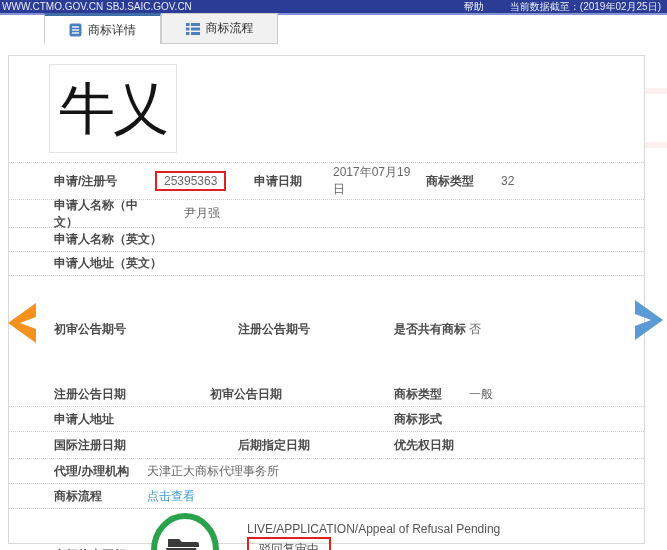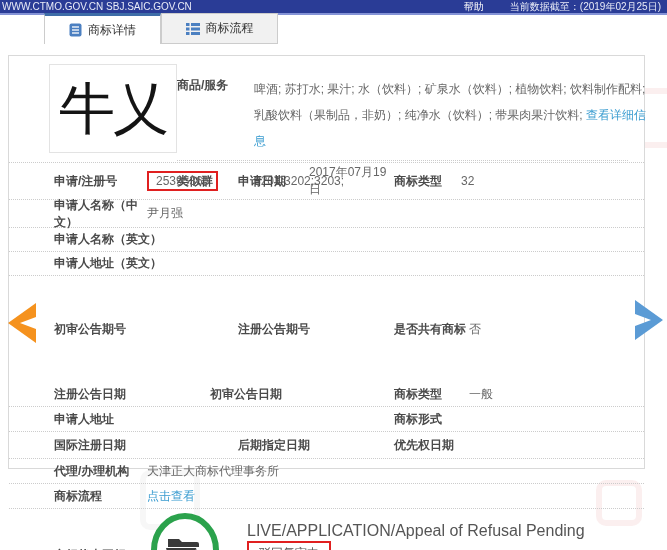--- a/index.html
+++ b/index.html
@@ -17,21 +17,21 @@
 
   
   .tabs { position:absolute; left:8px; top:13px; display:flex;margin-left:36px; }
   .tab { width:117px; height:31px; display:flex; align-items:center; justify-content:center;
     gap:6px; font-size:12px; color:#333; background:#f1f1f1;
     border:1px solid #ccc; cursor:pointer; }
   .tab.active { background:#fff; border-top:3px solid #3E6DA8; border-bottom:none; }
   .tab .ticon { display:inline-flex; }
 
   
-  .panel { position:absolute; left:8px; top:55px; width:637px; height:414px;
+  .panel { position:absolute; left:8px; top:55px; width:637px; height:489px;
     border:1px solid #d9d9d9; background:#fff; font-size:12px; color:#666; }
 
   .lab { font-weight:bold; color:#4a4a4a; flex:none; }
   .val { color:#666; }
   .link { color:#3A9CD0; text-decoration:none; cursor:pointer; }
 
   
   .tm-section { height:107px; border-bottom:1px dotted #ccc; display:flex;
     padding:8px 14px 0 40px; }
   .mark-box { width:128px; height:89px; border:1px solid #e3e3e3; background:#fff;
@@ -40,41 +40,41 @@
     font-size:56px; color:#141414; line-height:1; letter-spacing:-2px; }
   .tm-right { flex:1; padding-top:4px; }
   .goods-row { display:flex; align-items:flex-start; padding-top:8px; }
   .goods-lab { width:77px; padding-top:1px; }
   .goods-text { width:392px; line-height:26px; color:#666; }
   .inner-divider { border-top:1px dotted #ccc; margin:6px 18px 0 0; }
   .similar-row { display:flex; align-items:center; padding-top:11px; }
 
   
   .row { display:flex; align-items:center; border-bottom:1px dotted #ccc; padding-left:45px; }
-  .h37 { height:37px; } .h28 { height:28px; } .h24 { height:24px; }
+  .h37 { height:37px;gap:8px; } .h28 { height:28px;gap:37px; } .h24 { height:24px; }
   .h25 { height:25px; } .h27 { height:27px; }
   .wA { width:93px; }  
   .wB { width:91px; }  
   .wC { width:71px; }  
   .wD { width:85px; }  
   .wE { width:67px; }  
   .w1 { width:184px; } 
   .w2 { width:156px; } 
   .w3 { width:75px; }  
   .group { border-bottom:1px dotted #ccc; }
   .group .line { display:flex; align-items:center; height:24px; padding-left:45px;margin-top:41px; }
   .redbox { display:inline-block; border:2px solid #E02020; padding:1px 7px; color:#666; }
 
   
   .status-row { height:86px; border-bottom:1px dotted #ccc; display:flex;
     align-items:flex-start; padding-left:45px; }
   .status-row .lab { width:95px; padding-top:38px; }
   .status-icon { flex:none; margin-top:3px; }
   .status-texts { margin-left:26px; padding-top:13px; }
-  .status-en { color:#555; font-size:16px; }
+  .status-en { color:#555; font-size:12px; }
   .status-cn { display:inline-block; margin-top:1px; border:2px solid #E02020;
     padding:2px 10px; color:#555; }
 
   
   .nav-arrow { position:absolute; cursor:pointer; }
   .nav-left { left:5px; top:301px; }
   .nav-right { left:634px; top:298px; }
 
   
   .wm { position:absolute; border:6px solid rgba(180,180,180,0.10); border-radius:10px;
@@ -127,31 +127,20 @@
       </span>
       <span>商标流程</span>
     </div>
   </div>
 
   <div class="panel">
 
     <div class="tm-section">
       <div class="mark-box">
         <span>牛乂</span>
-      </div>
-      <div class="tm-right">
-        <div class="goods-row">
-          <span class="lab goods-lab">商品/服务</span>
-          <div class="goods-text"><span>啤酒; 苏打水; 果汁; 水（饮料）; 矿泉水（饮料）; 植物饮料; 饮料制作配料; 乳酸饮料（果制品，非奶）; 纯净水（饮料）; 带果肉果汁饮料; </span><a class="link">查看详细信息</a></div>
-        </div>
-        <div class="inner-divider"></div>
-        <div class="similar-row">
-          <span class="lab goods-lab">类似群</span>
-          <span class="val">3201;3202;3203;</span>
-        </div>
       </div>
     </div>
 
     <div class="row h37">
       <span class="lab wA">申请/注册号</span>
       <span class="wB"><span class="redbox">25395363</span></span>
       <span class="lab wC">申请日期</span>
       <span class="val wD">2017年07月19日</span>
       <span class="lab wE">商标类型</span>
       <span class="val">32</span>

